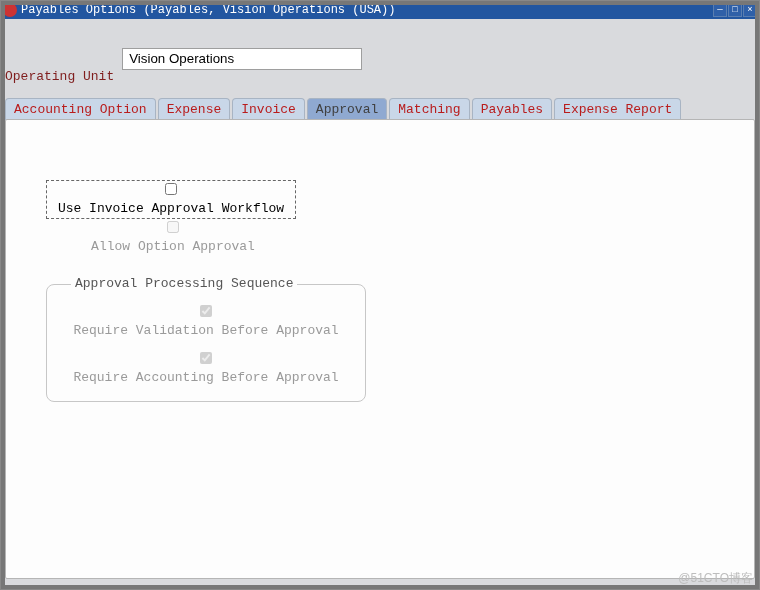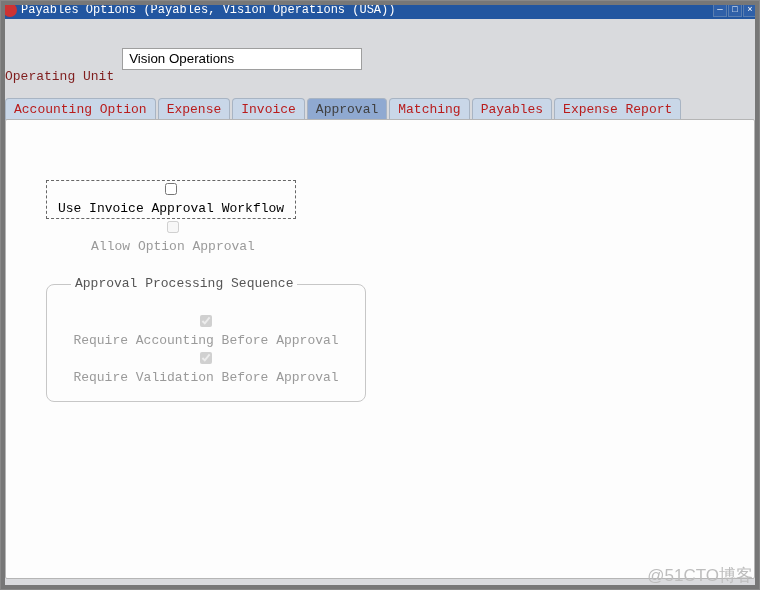--- a/index.html
+++ b/index.html
@@ -117,21 +117,21 @@
     background: #fdfdfd;
     padding: 0 4px;
     color: #555;
     margin-left: 12px;
   }
   .watermark {
     position: absolute;
     right: 6px; bottom: 2px;
     color: #bdbdbd;
     font-family: Arial, sans-serif;
-    font-size: 17px;
+    font-size: 12px;
   }
   .outer-frame {
     position:absolute;
     inset:0;
     border:4px solid #777;
     pointer-events:none;
   }
 </style>
 </head>
 <body>
@@ -171,27 +171,27 @@
       </div>
     </div>
     <div class="chk-row disabled" style="padding-left:4px;width:250px">
       <input type="checkbox" disabled="" style="">
       <span>Allow Option Approval</span>
     </div>
 
     <div class="fieldset">
       <span class="legend">Approval Processing Sequence</span>
 
+      <div class="chk-row disabled">
+        <input type="checkbox" checked="" disabled="" style="">
+        <span>Require Validation Before Approval</span>
+      </div>
       <div class="chk-row disabled" style="margin-top:10px">
         <input type="checkbox" checked="" disabled="" style="">
         <span>Require Accounting Before Approval</span>
-      </div>
-      <div class="chk-row disabled">
-        <input type="checkbox" checked="" disabled="" style="">
-        <span>Require Validation Before Approval</span>
       </div>
     </div>
 
   </div>
 
   <div class="watermark">@51CTO博客</div>
 </div>
 
 <div class="outer-frame"></div>
 

